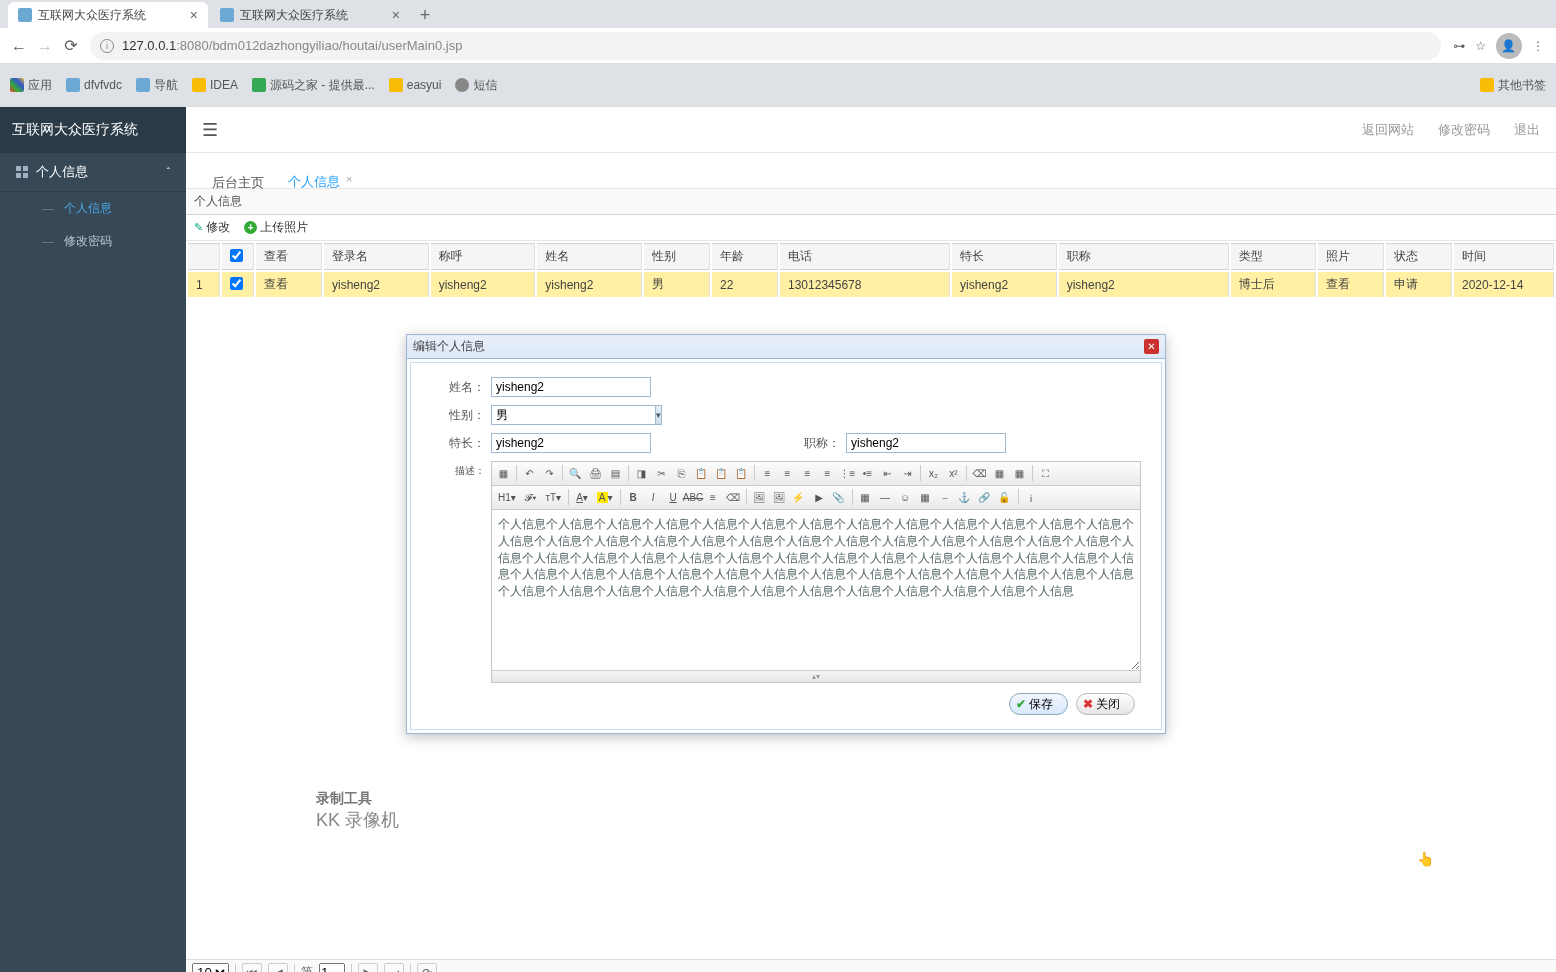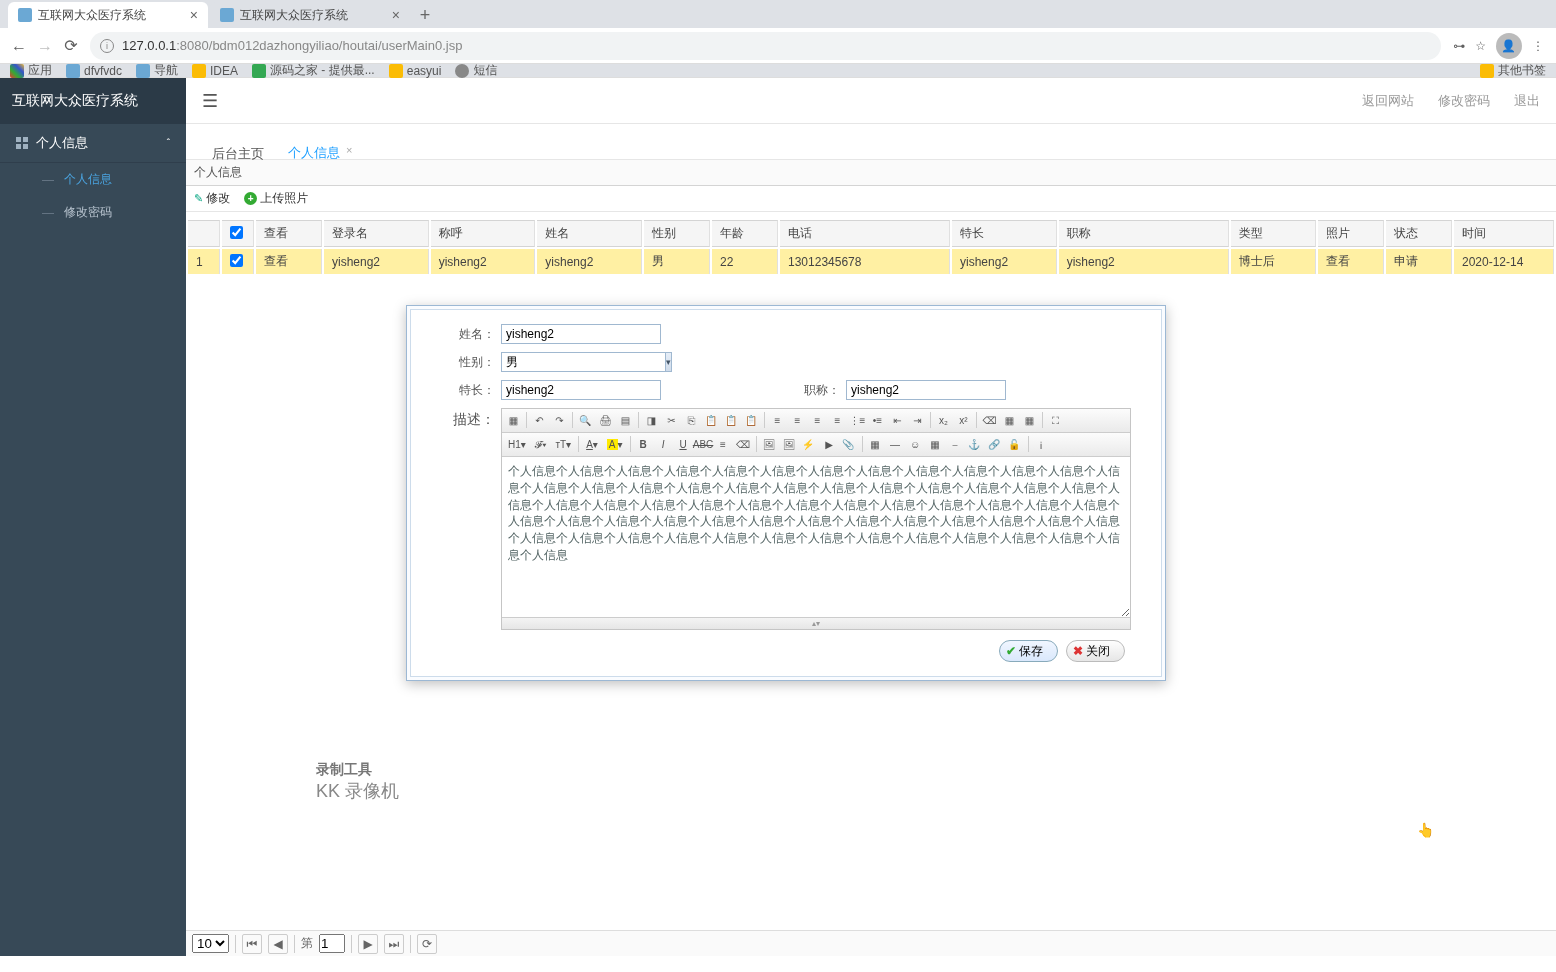--- a/index.html
+++ b/index.html
@@ -14,21 +14,21 @@
 .tab-close { margin-left: auto; color: #666; cursor: pointer; font-size: 14px; }
 .new-tab { width: 26px; height: 26px; display: flex; align-items: center; justify-content: center; color: #666; font-size: 18px; cursor: pointer; }
 .addr-bar { background: #fff; display: flex; align-items: center; height: 36px; padding: 0 6px; border-bottom: 1px solid #ddd; }
 .nav-btn { width: 26px; height: 26px; display: flex; align-items: center; justify-content: center; color: #606060; cursor: pointer; font-size: 16px; border-radius: 13px; }
 .addr-field { flex: 1; margin: 0 6px; height: 28px; border-radius: 14px; background: #f1f3f4; display: flex; align-items: center; padding: 0 10px; font-size: 13px; color: #333; }
 .info-icon { width: 14px; height: 14px; border: 1px solid #888; border-radius: 50%; display: flex; align-items: center; justify-content: center; font-size: 9px; color: #888; margin-right: 8px; }
 .url-dim { color: #888; }
 .right-icons { display: flex; align-items: center; gap: 10px; padding: 0 6px; color: #606060; }
 .avatar-icon { width: 26px; height: 26px; border-radius: 50%; background: #bbb; display: flex; align-items: center; justify-content: center; color: #fff; }
 
-.bookmarks-bar { display: flex; align-items: center; height: 14px; padding: 0 10px; font-size: 12px; border-bottom: 1px solid #ddd; gap: 14px; }
+.bookmarks-bar { display: flex; align-items: center; height: 43px; padding: 0 10px; font-size: 12px; border-bottom: 1px solid #ddd; gap: 14px; }
 .bookmark-item { display: flex; align-items: center; gap: 4px; color: #555; cursor: pointer; }
 .bm-icon { width: 14px; height: 14px; background: #888; border-radius: 2px; display: inline-block; }
 .bm-icon.apps { background: linear-gradient(45deg,#e33,#3a3,#35c,#eb3); }
 .bm-icon.y { background: #fbbc05; }
 .bm-icon.m { background: #34a853; }
 .bm-icon.grey { background: #888; border-radius: 50%; }
 .bm-icon.img { background: #6ba8d4; }
 .bm-other { margin-left: auto; display: flex; align-items: center; gap: 4px; }
 
 
@@ -56,43 +56,43 @@
 .tab-x { font-size: 11px; color: #aaa; }
 
 .content { flex: 1; display: flex; flex-direction: column; background: #fff; margin: 0; position: relative; }
 
 .panel-header { padding: 4px 8px; border-bottom: 1px solid #d4d4d4; font-size: 12px; color: #555; background: #fafafa; }
 .toolbar { padding: 4px 8px; border-bottom: 1px solid #e6e6e6; display: flex; gap: 14px; align-items: center; }
 .tb-btn { display: flex; align-items: center; gap: 3px; font-size: 12px; color: #333; cursor: pointer; }
 .pencil { color: #1a8; font-size: 11px; }
 .plus-ico { width: 13px; height: 13px; border-radius: 50%; background: #3a3; color: #fff; display: flex; align-items: center; justify-content: center; font-size: 10px; font-weight: bold; }
 
-.datagrid { width: 100%; margin-top: 6px; }
+.datagrid { width: 100%; }
 .datagrid th, .datagrid td { border-right: 1px solid #e0e0e0; padding: 4px 8px; height: 24px; text-align: left; font-weight: normal; font-size: 12px; color: #444; }
 .datagrid thead th { background: #f5f5f5; border-bottom: 1px solid #d4d4d4; border-top: 1px solid #d4d4d4; }
 .datagrid tbody tr.selected td { background: #fff0a3; }
 .row-chk { width: 32px; text-align: center; }
 .link-cell { color: #d9534f; cursor: pointer; }
 
 
 .dialog { position: absolute; top: 145px; left: 220px; width: 760px; background: #fafcff; border: 1px solid #9cb8d4; box-shadow: 0 3px 12px rgba(0,0,0,0.25); }
 .dlg-title { background: linear-gradient(#e9f0fa,#dce8f6); height: 24px; display: flex; align-items: center; padding: 0 6px; font-size: 12px; color: #444; border-bottom: 1px solid #9cb8d4; }
 .dlg-close-x { margin-left: auto; width: 15px; height: 15px; background: #cc3130; color: #fff; border-radius: 2px; display: flex; align-items: center; justify-content: center; font-size: 10px; cursor: pointer; }
-.dlg-body { padding: 14px 30px 8px; border: 1px solid #cddceb; margin: 3px; background: #fff; }
+.dlg-body { padding: 14px 20px 8px; border: 1px solid #cddceb; margin: 3px; background: #fff; }
 
 .form-row { display: flex; margin-bottom: 8px; align-items: center; }
 .form-col { flex: 1; display: flex; align-items: center; }
 .form-label { width: 60px; font-size: 12px; color: #555; text-align: right; padding-right: 6px; }
 .form-input { border: 1px solid #a0b8d0; height: 20px; padding: 0 4px; font-size: 12px; width: 160px; }
 .combo { display: flex; width: 136px; }
 .combo input { border: 1px solid #a0b8d0; border-right: none; height: 20px; padding: 0 4px; font-size: 12px; flex: 1; }
 .combo-arrow { width: 18px; height: 20px; border: 1px solid #a0b8d0; background: linear-gradient(#e6eef8,#d0dceb); display: flex; align-items: center; justify-content: center; font-size: 9px; color: #456; cursor: pointer; }
 
 .editor-wrap { display: flex; }
-.editor-label { width: 60px; font-size: 14px; color: #555; text-align: right; padding-right: 6px; padding-top: 3px; }
+.editor-label { width: 60px; font-size: 10px; color: #555; text-align: right; padding-right: 6px; padding-top: 3px; }
 .editor { flex: 1; border: 1px solid #c5c5c5; }
 .editor-toolbar { background: linear-gradient(#fcfcfc,#eaeaea); padding: 2px; display: flex; flex-wrap: wrap; gap: 1px; border-bottom: 1px solid #ccc; }
 .et-btn { width: 19px; height: 19px; border: 1px solid transparent; display: flex; align-items: center; justify-content: center; font-size: 10px; color: #555; cursor: pointer; border-radius: 2px; }
 .et-sep { width: 1px; height: 16px; background: #ccc; margin: 1px 2px; }
 .hilite { background: #ffea00; padding: 0 2px; }
 .editor-content { padding: 6px; height: 160px; font-size: 12px; color: #566; line-height: 1.4; overflow-y: scroll; resize: vertical; }
 .editor-footer { height: 12px; background: linear-gradient(#f4f4f4,#e6e6e6); border-top: 1px solid #ccc; display: flex; justify-content: center; align-items: center; color: #999; font-size: 8px; }
 
 .dlg-buttons { display: flex; justify-content: flex-end; gap: 8px; padding: 10px 6px 6px; }
 .dlg-btn { height: 22px; padding: 0 14px 0 6px; border: 1px solid #bbb; border-radius: 11px; background: linear-gradient(#fefefe,#e6e6e6); display: flex; align-items: center; gap: 3px; font-size: 12px; cursor: pointer; }
@@ -264,20 +264,24 @@
             <td>yisheng2</td>
             <td>博士后</td>
             <td class="link-cell">查看</td>
             <td>申请</td>
             <td>2020-12-14</td>
           </tr>
         </tbody>
       </table>
 
       <div class="dialog">
+        <div class="dlg-title">
+          <span>编辑个人信息</span>
+          <span class="dlg-close-x">✕</span>
+        </div>
         <div class="dlg-body">
           <div class="form-row">
             <div class="form-col">
                 <span class="form-label">姓名：</span>
                 <input class="form-input" value="yisheng2" style="">
               </div>
           </div>
           <div class="form-row">
             <div class="form-col">
                 <span class="form-label">性别：</span>

